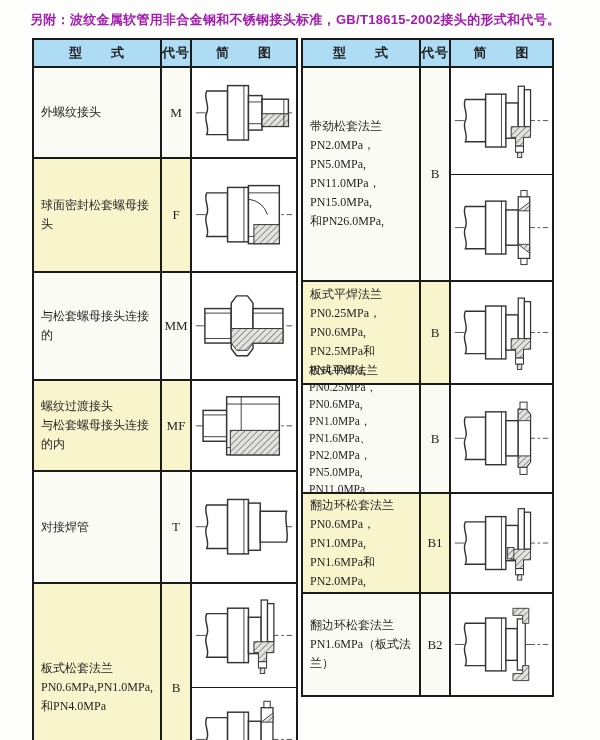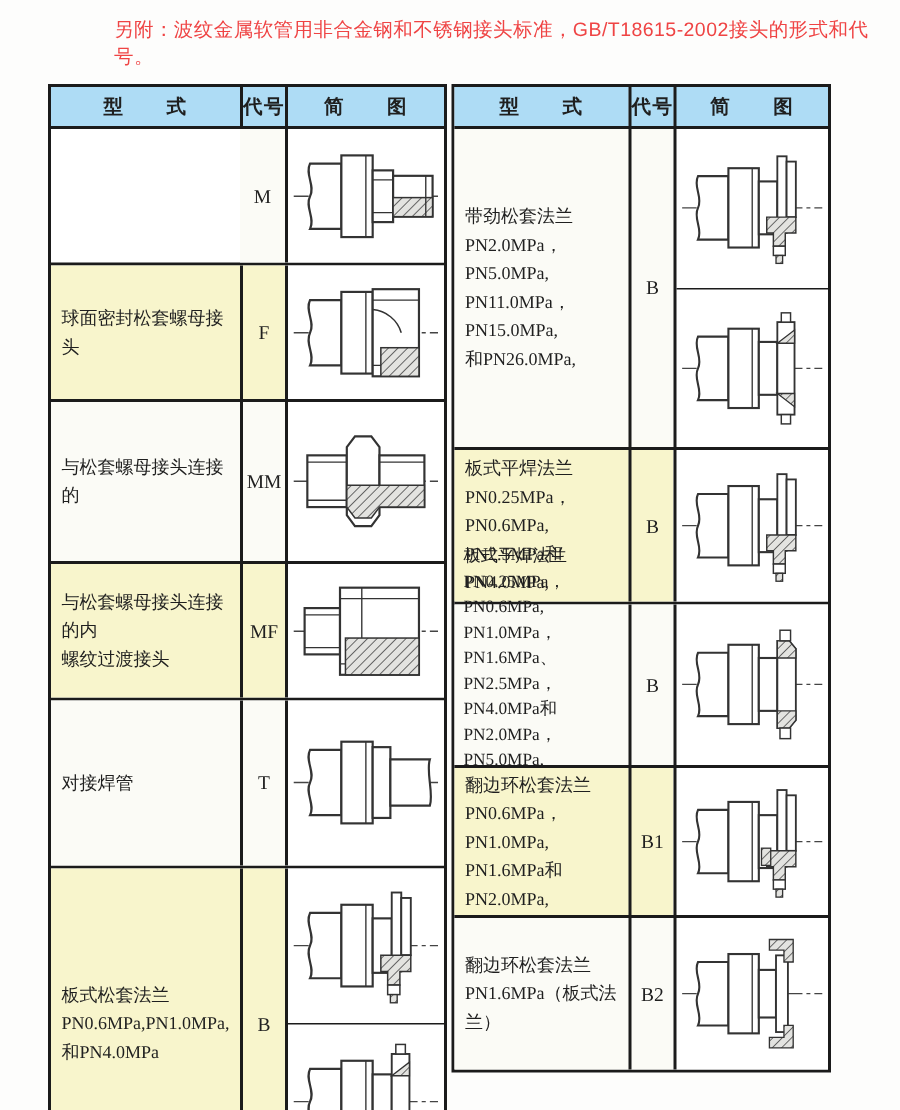--- a/index.html
+++ b/index.html
@@ -10,26 +10,26 @@
     --text:#1f1f1f;
   }
   html,body{margin:0;padding:0;}
   body{
     width:600px;height:740px;background:#fdfdfc;overflow:hidden;
     font-family:"Liberation Serif","DejaVu Serif",serif;color:var(--text);
   }
   .title{
     padding:11px 10px 9px 30px;
     font-family:"Liberation Sans","DejaVu Sans",sans-serif;
-    font-weight:400;font-size:13px;letter-spacing:.3px;color:#ef4444;margin-left:46px;
+    font-weight:700;font-size:13px;letter-spacing:.3px;color:#a21caf;
   }
   .tables{display:flex;margin-left:32px;align-items:flex-start;}
   .tbl{border:2px solid var(--border);background:#fff;}
   .tbl + .tbl{margin-left:3px;}
-  .trow{display:flex;border-top:2px solid var(--border);box-sizing:border-box;justify-content:flex-end;}
+  .trow{display:flex;border-top:2px solid var(--border);box-sizing:border-box;}
   .trow.thead{border-top:none;height:26px;}
   .c{box-sizing:border-box;}
   .c + .c{border-left:2px solid var(--border);}
   .hc{
     background:var(--header-bg);display:flex;align-items:center;justify-content:center;
     font-size:13px;font-weight:bold;letter-spacing:1px;
   }
   .type{
     display:flex;flex-direction:column;justify-content:center;
     padding:3px 2px 3px 7px;font-size:12px;line-height:19px;background:var(--row-bg);
@@ -105,38 +105,41 @@
 <div class="tables">
 
   <div class="tbl lt">
     <div class="trow thead">
       <div class="c c1 hc">型　　式</div>
       <div class="c c2 hc">代号</div>
       <div class="c c3 hc">简　　图</div>
     </div>
 
     <div class="trow" style="height:91px">
+      <div class="c c1 type">
+        <div>外螺纹接头</div>
+      </div>
       <div class="c c2 code">M</div>
       <div class="c c3 diagc">
         <div class="sub">
           <svg class="diag" viewBox="0 0 110 90">
             <use href="#g-center"></use>
               <use href="#g-hose"></use>
             <rect x="60" y="26" width="15" height="38" fill="#fff" stroke="#333" stroke-width="1.6"></rect>
             <line x1="60" y1="33" x2="75" y2="33" stroke="#333" stroke-width="1"></line>
             <line x1="60" y1="57" x2="75" y2="57" stroke="#333" stroke-width="1"></line>
             <rect x="75" y="30" width="29" height="30" fill="#fff" stroke="#333" stroke-width="1.6"></rect>
             <rect x="75" y="46" width="29" height="14" fill="url(#pat-hatch)" stroke="#333" stroke-width="1.1"></rect>
             <line x1="99" y1="30" x2="99" y2="60" stroke="#333" stroke-width="1"></line>
           </svg>
         </div>
       </div>
     </div>
 
-    <div class="trow hl" style="height:91px">
+    <div class="trow hl" style="height:114px">
       <div class="c c1 type">
         <div>球面密封松套螺母接头</div>
       </div>
       <div class="c c2 code">F</div>
       <div class="c c3 diagc">
         <div class="sub">
           <svg class="diag" viewBox="0 0 110 90">
             <use href="#g-center"></use>
               <use href="#g-hose"></use>
             <rect x="60" y="13" width="34" height="64" fill="#fff" stroke="#333" stroke-width="1.6"></rect>
@@ -166,22 +169,22 @@
             <line x1="65" y1="31" x2="98" y2="31" stroke="#333" stroke-width="1"></line>
             <line x1="65" y1="59" x2="98" y2="59" stroke="#333" stroke-width="1"></line>
             <path d="M41 48 H98 V64 H65 L59 72 H47 L41 64 Z" fill="url(#pat-hatch)" stroke="#333" stroke-width="1.1"></path>
           </svg>
         </div>
       </div>
     </div>
 
     <div class="trow hl" style="height:91px">
       <div class="c c1 type">
+        <div>螺纹过渡接头</div>
         <div>与松套螺母接头连接的内</div>
-        <div>螺纹过渡接头</div>
       </div>
       <div class="c c2 code">MF</div>
       <div class="c c3 diagc">
         <div class="sub">
           <svg class="diag" viewBox="0 0 110 90">
             <use href="#g-center"></use>
             <rect x="10" y="28" width="26" height="34" fill="#fff" stroke="#333" stroke-width="1.6"></rect>
             <line x1="10" y1="33" x2="36" y2="33" stroke="#333" stroke-width="1"></line>
             <line x1="10" y1="57" x2="36" y2="57" stroke="#333" stroke-width="1"></line>
             <rect x="36" y="13" width="58" height="64" fill="#fff" stroke="#333" stroke-width="1.6"></rect>
@@ -286,21 +289,20 @@
           </svg>
         </div>
       </div>
     </div>
 
     <div class="trow" style="height:109px">
       <div class="c c1 type tight">
         <div>板式平焊法兰</div>
         <div>PN0.25MPa，PN0.6MPa,</div>
         <div>PN1.0MPa，PN1.6MPa、</div>
-        <div>PN2.5MPa，PN4.0MPa和</div>
         <div>PN2.0MPa，PN5.0MPa,</div>
         <div>PN11.0MPa，PN26.0MPa,</div>
       </div>
       <div class="c c2 code">B</div>
       <div class="c c3 diagc">
         <div class="sub">
           <svg class="diag" viewBox="0 0 110 90">
             <use href="#g-center"></use>
               <use href="#g-hose"></use>
               <use href="#g-flangeC"></use>

